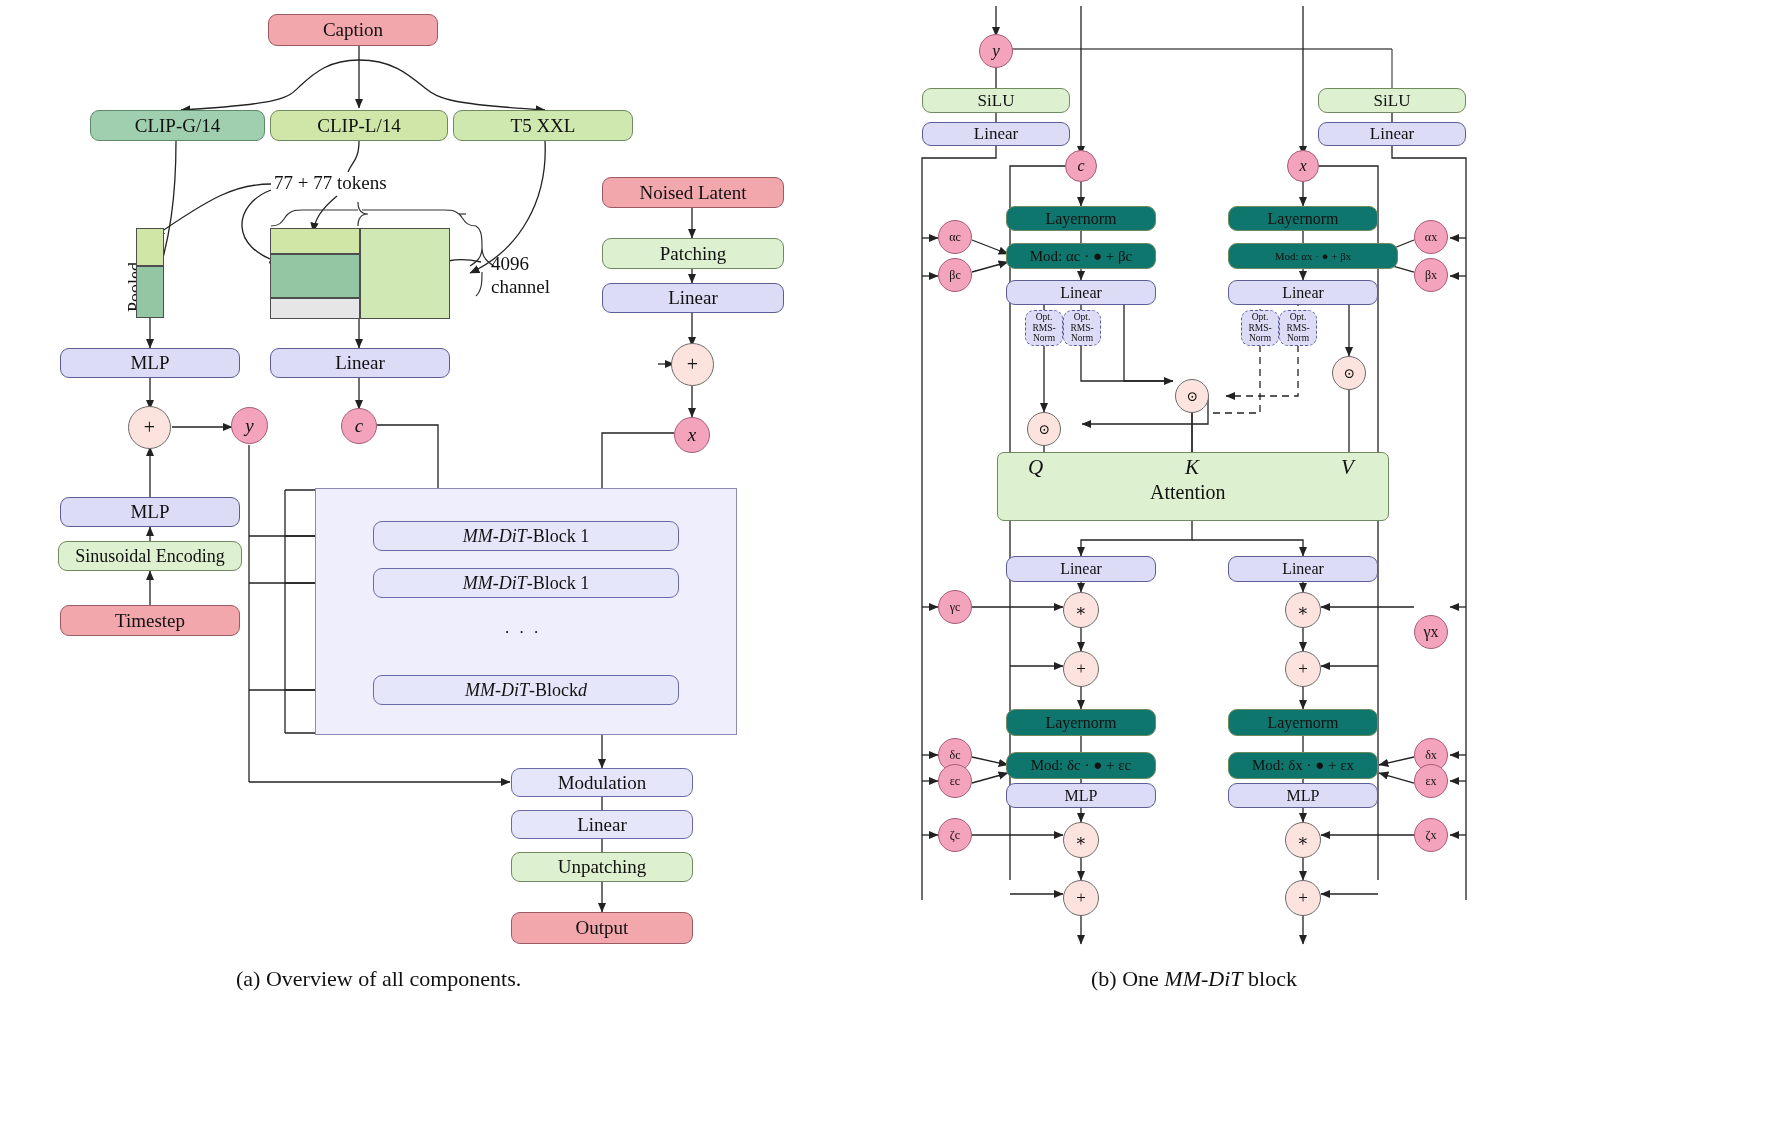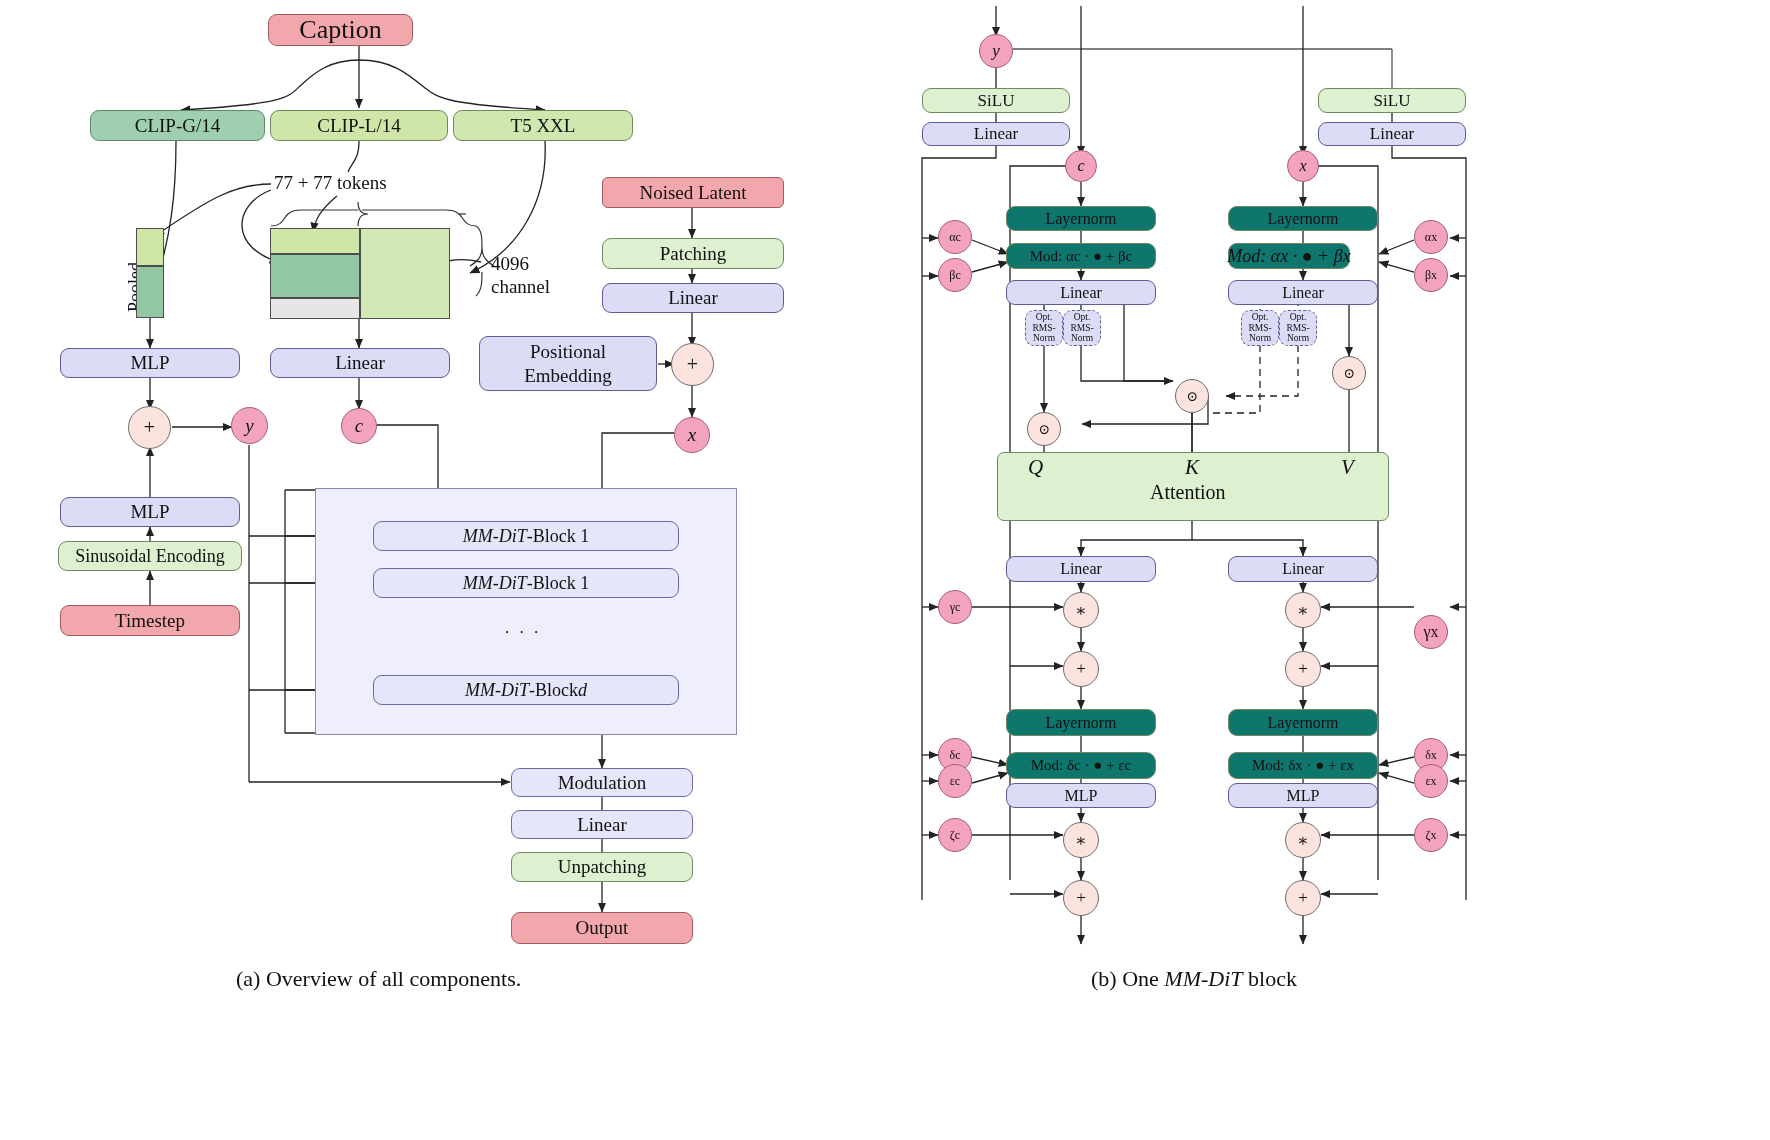--- a/index.html
+++ b/index.html
@@ -250,21 +250,21 @@
                M445,210 C451,210 454,210 459,214 C464,218 464,226 476,226"></path>
       <path d="M459,214 C459,214 466,214 466,214"></path>
       <path d="M302,210 L358,210 M362,210 L445,210"></path>
       <path d="M476,226 C482,230 482,238 482,248
                M482,248 C482,258 476,262 470,266
                M482,248 C482,258 488,262 494,266
                M482,272 C482,282 482,290 476,296"></path>
     </g>
   </svg>
 
-  <div class="node pink" style="left:268px;top:14px;width:145px;height:32px;font-size:26px;">Caption</div>
+  <div class="node pink" style="left:268px;top:14px;width:170px;height:32px;font-size:19px;">Caption</div>
 
   <div class="node darkgreen" style="left:90px;top:110px;width:175px;height:31px;font-size:19px;">CLIP-G/14</div>
   <div class="node midgreen" style="left:270px;top:110px;width:178px;height:31px;font-size:19px;">CLIP-L/14</div>
   <div class="node lightgreen" style="left:453px;top:110px;width:180px;height:31px;font-size:19px;">T5 XXL</div>
 
   <div class="lbl" style="left:274px;top:172px;font-size:19px;">77 + 77 tokens</div>
 
   <div class="lbl" style="left:491px;top:253px;font-size:19px;">4096</div>
   <div class="lbl" style="left:491px;top:276px;font-size:19px;">channel</div>
 
@@ -281,24 +281,23 @@
   <div class="node blue" style="left:270px;top:348px;width:180px;height:30px;font-size:19px;">Linear</div>
 
   <div class="circ cpeach" style="left:128px;top:406px;width:43px;height:43px;font-size:20px;">+</div>
   <div class="circ cpink ital" style="left:231px;top:407px;width:37px;height:37px;font-size:19px;">y</div>
   <div class="circ cpink ital" style="left:341px;top:408px;width:36px;height:36px;font-size:19px;">c</div>
 
   <div class="node blue" style="left:60px;top:497px;width:180px;height:30px;font-size:19px;">MLP</div>
   <div class="node green" style="left:58px;top:541px;width:184px;height:30px;font-size:18px;">Sinusoidal Encoding</div>
   <div class="node pink" style="left:60px;top:605px;width:180px;height:31px;font-size:19px;">Timestep</div>
 
-  <div class="node pink" style="left:602px;top:177px;width:182px;height:31px;font-size:19px;border-radius:6px;">Noised Latent</div>
+  <div class="node pink" style="left:602px;top:177px;width:182px;height:31px;font-size:19px;">Noised Latent</div>
   <div class="node green" style="left:602px;top:238px;width:182px;height:31px;font-size:19px;">Patching</div>
   <div class="node blue" style="left:602px;top:283px;width:182px;height:30px;font-size:19px;">Linear</div>
-  <div class="node blue" style="left:479px;top:336px;width:178px;height:55px;font-size:19px;line-height:1.25;white-space:normal;padding:0 8px;">Positional Embedding</div>
   <div class="circ cpeach" style="left:671px;top:343px;width:43px;height:43px;font-size:20px;">+</div>
   <div class="circ cpink ital" style="left:674px;top:417px;width:36px;height:36px;font-size:19px;">x</div>
 
   <div class="groupbox" style="left:315px;top:488px;width:422px;height:247px;"></div>
 
   <div class="node bluepale" style="left:373px;top:521px;width:306px;height:30px;font-size:18px;">
     <span class="ital">MM-DiT</span>
       <span>-Block 1</span>
   </div>
   <div class="node bluepale" style="left:373px;top:568px;width:306px;height:30px;font-size:18px;">
@@ -338,21 +337,21 @@
     <span>RMS-</span>
     <span>Norm</span>
   </div>
   <div class="node blue dashed" style="left:1063px;top:310px;width:38px;height:36px;font-size:9.5px;flex-direction:column;line-height:1.12;">
     <span>Opt.</span>
     <span>RMS-</span>
     <span>Norm</span>
   </div>
 
   <div class="node green2" style="left:1228px;top:206px;width:150px;height:25px;font-size:16px;">Layernorm</div>
-  <div class="node green2" style="left:1228px;top:243px;width:122px;height:26px;font-size:18px;font-style:italic;">Mod: αx · ● + βx</div>
+  <div class="node green2" style="left:1228px;top:243px;width:170px;height:26px;font-size:11px;">Mod: αx · ● + βx</div>
   <div class="node blue" style="left:1228px;top:280px;width:150px;height:25px;font-size:16px;">Linear</div>
 
   <div class="node blue dashed" style="left:1241px;top:310px;width:38px;height:36px;font-size:9.5px;flex-direction:column;line-height:1.12;">
     <span>Opt.</span>
     <span>RMS-</span>
     <span>Norm</span>
   </div>
   <div class="node blue dashed" style="left:1279px;top:310px;width:38px;height:36px;font-size:9.5px;flex-direction:column;line-height:1.12;">
     <span>Opt.</span>
     <span>RMS-</span>

